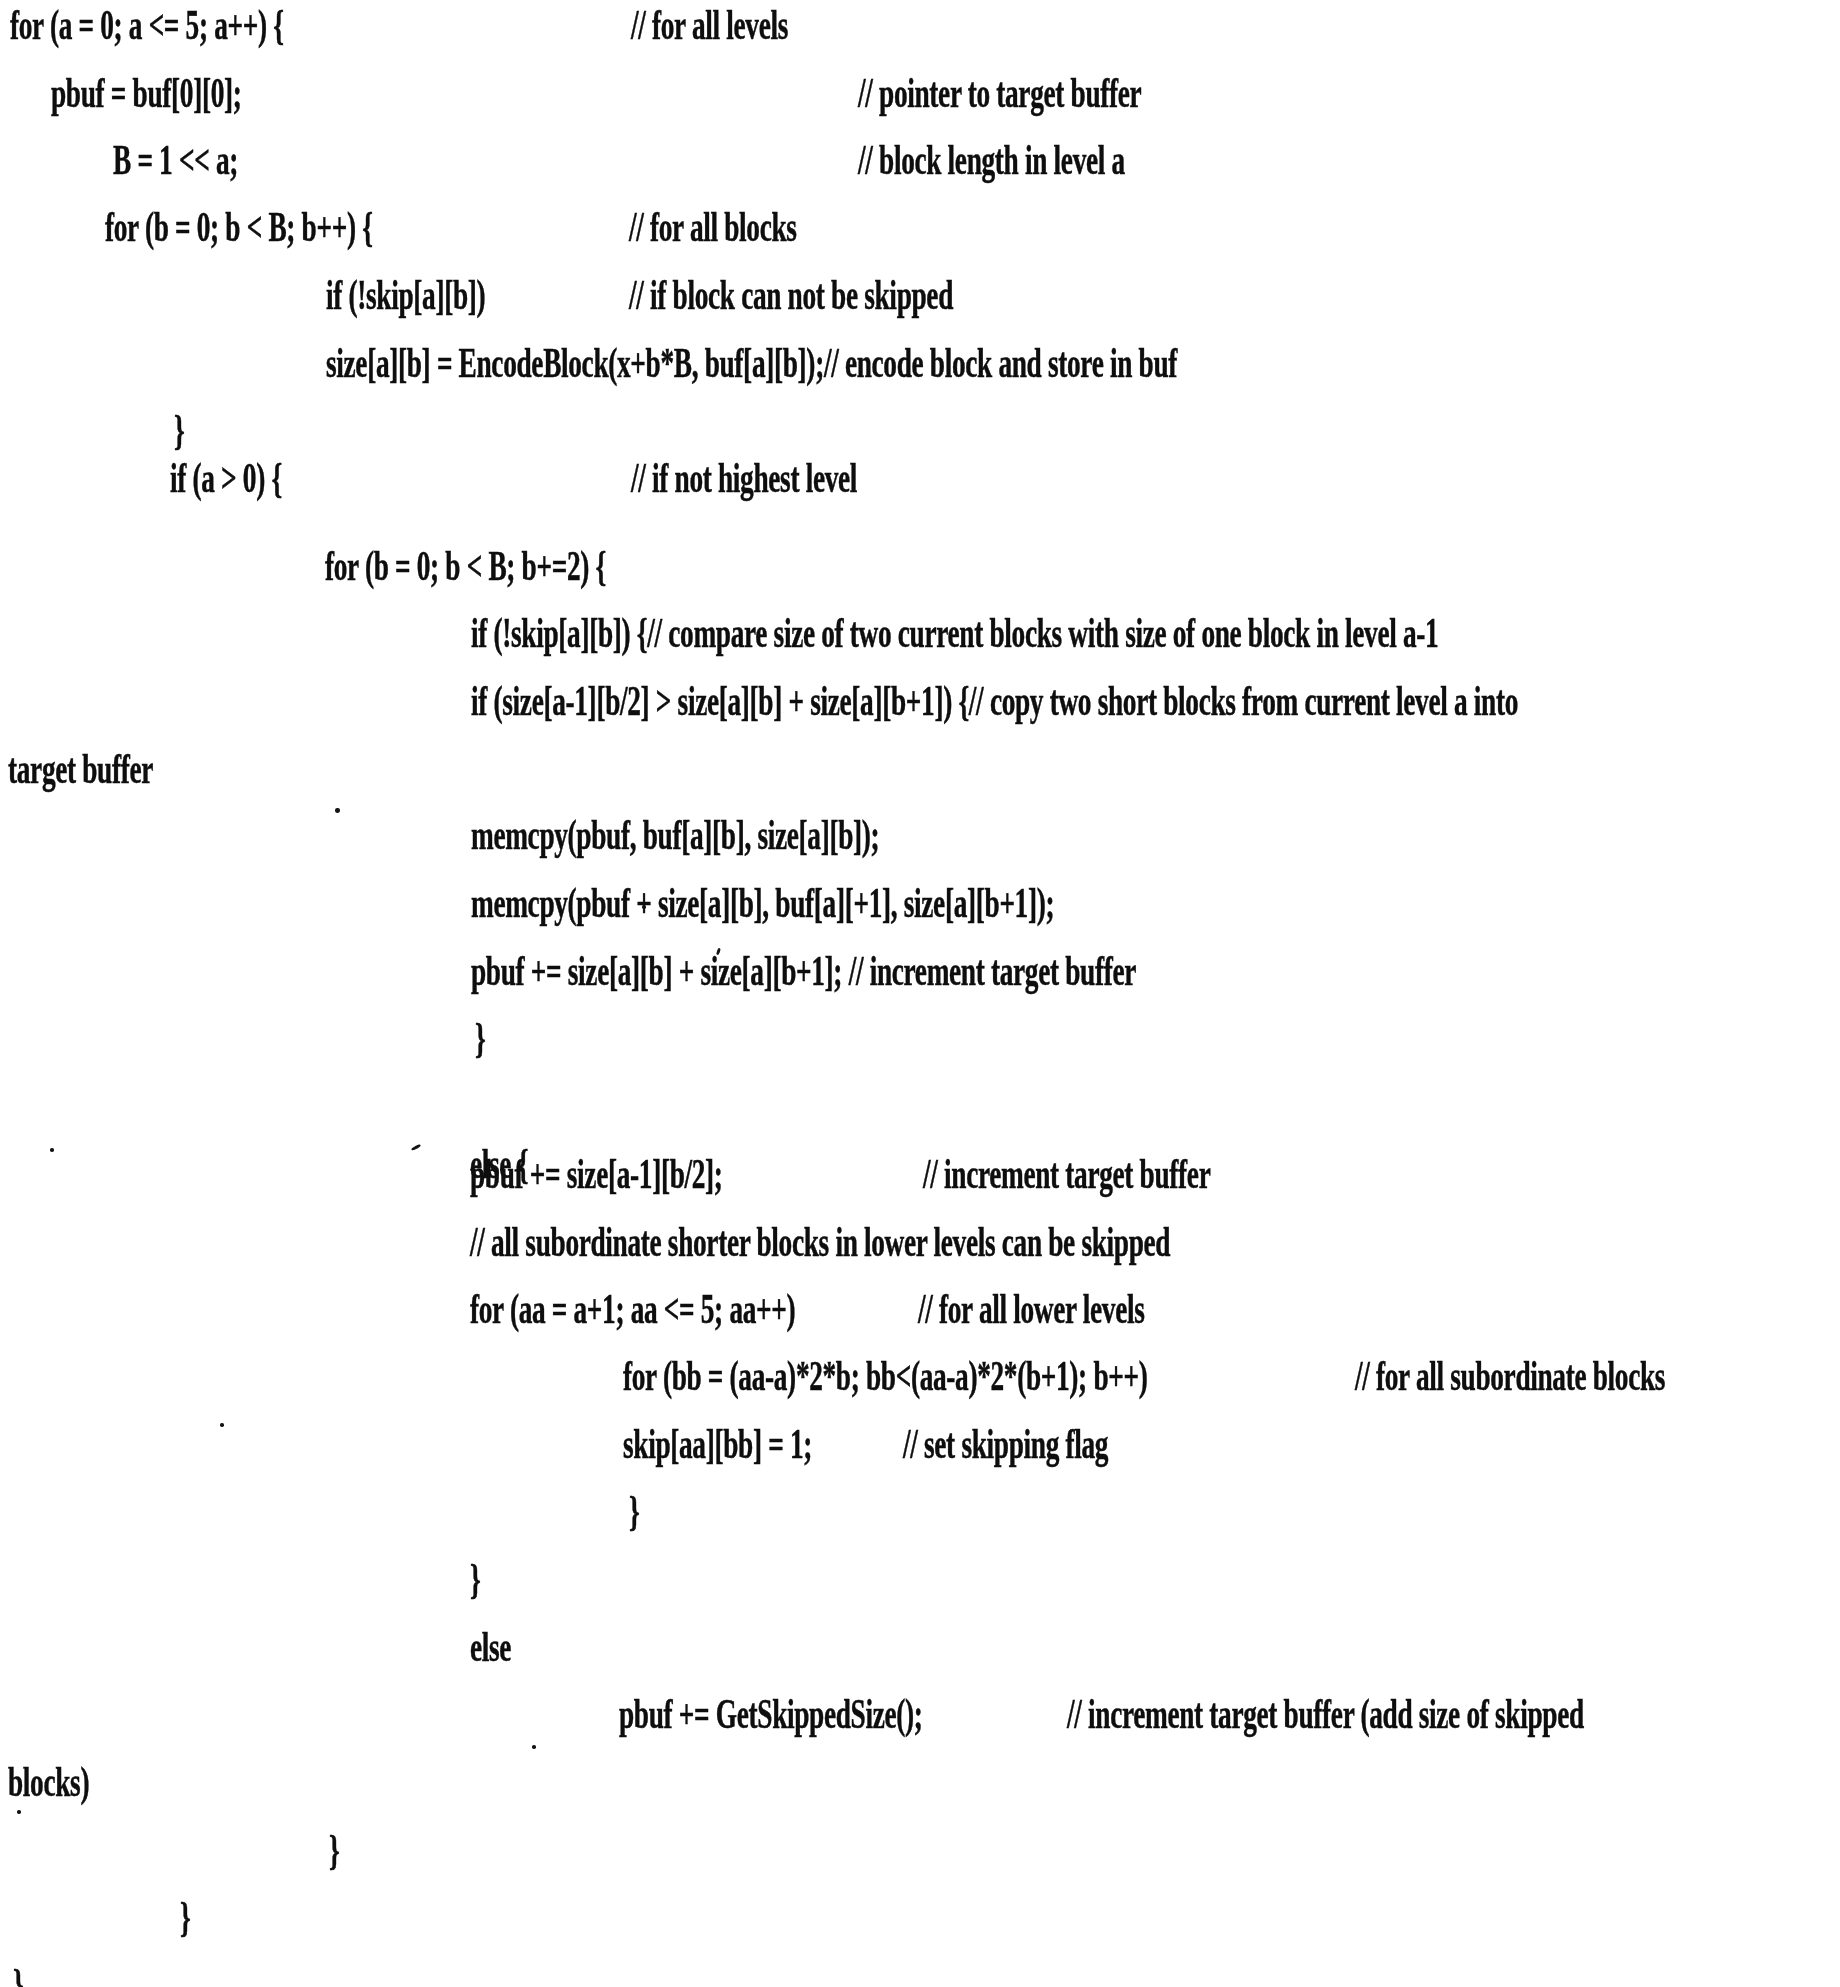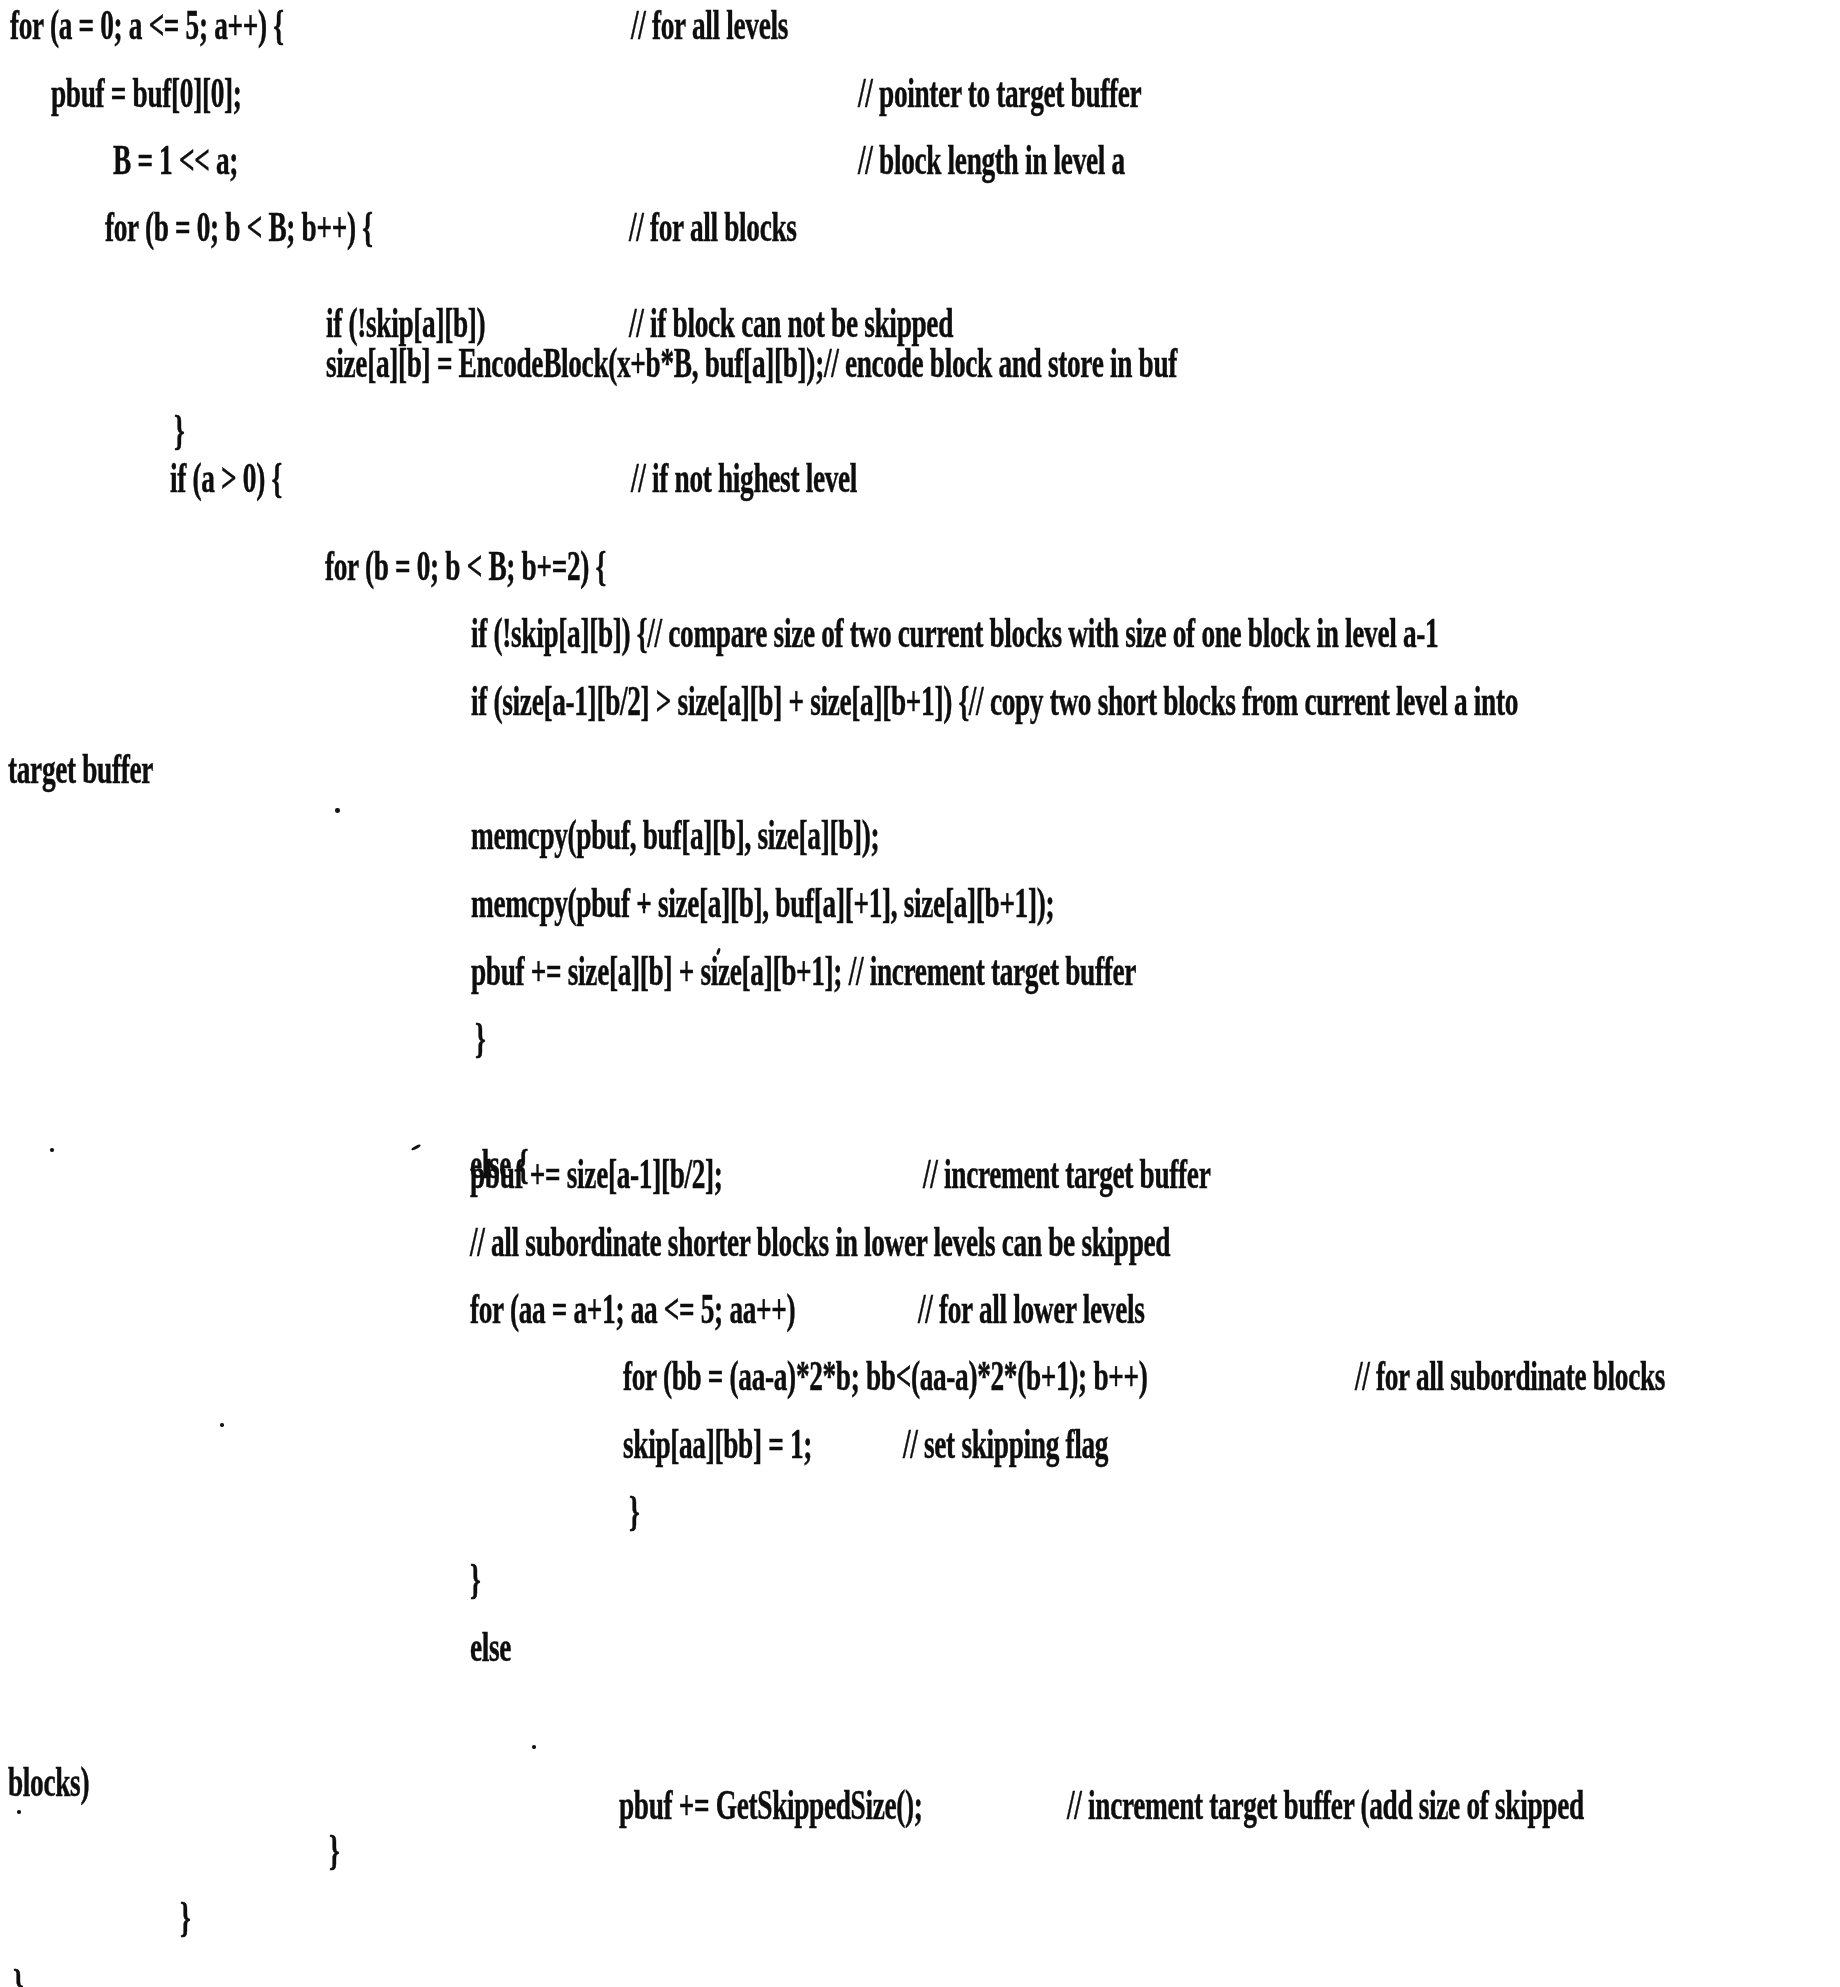--- a/index.html
+++ b/index.html
@@ -53,21 +53,21 @@
       <span class="seg" style="left: 858px; color: rgb(14, 14, 14);">// pointer to target buffer</span>
     </div>
     <div class="code-line" style="top: 139px;">
       <span class="seg" style="left: 113px; color: rgb(14, 14, 14);">B = 1 &lt;&lt; a;</span>
       <span class="seg" style="left: 858px; color: rgb(14, 14, 14);">// block length in level a</span>
     </div>
     <div class="code-line" style="top: 206px;">
       <span class="seg" style="left: 105px; color: rgb(14, 14, 14);">for (b = 0; b &lt; B; b++) {</span>
       <span class="seg" style="left: 629px; color: rgb(14, 14, 14);">// for all blocks</span>
     </div>
-    <div class="code-line" style="top: 274px; margin-top: 28px;">
+    <div class="code-line" style="top: 274px;">
       <span class="seg" style="left: 326px; color: rgb(14, 14, 14);">if (!skip[a][b])</span>
       <span class="seg" style="left: 629px; color: rgb(14, 14, 14);">// if block can not be skipped</span>
     </div>
     <div class="code-line" style="top: 342px;">
       <span class="seg" style="left: 326px; color: rgb(14, 14, 14);">size[a][b] = EncodeBlock(x+b*B, buf[a][b]);// encode block and store in buf</span>
     </div>
     <div class="code-line" style="top: 409px;">
       <span class="seg" style="left: 174px; color: rgb(14, 14, 14);">}</span>
     </div>
     <div class="code-line" style="top: 457px; padding-left: 9px;">
@@ -122,21 +122,21 @@
     </div>
     <div class="code-line" style="top: 1490px;">
       <span class="seg" style="left: 629px; color: rgb(14, 14, 14);">}</span>
     </div>
     <div class="code-line" style="top: 1558px;">
       <span class="seg" style="left: 470px; color: rgb(14, 14, 14);">}</span>
     </div>
     <div class="code-line" style="top: 1626px;">
       <span class="seg" style="left: 470px; color: rgb(14, 14, 14);">else</span>
     </div>
-    <div class="code-line" style="top: 1784px;">
+    <div class="code-line" style="top: 1693px;">
       <span class="seg" style="left: 619px; color: rgb(14, 14, 14);">pbuf += GetSkippedSize();</span>
       <span class="seg" style="left: 1067px; color: rgb(14, 14, 14);">// increment target buffer (add size of skipped</span>
     </div>
     <div class="code-line" style="top: 1761px;">
       <span class="seg" style="left: 7.6px; color: rgb(14, 14, 14);">blocks)</span>
     </div>
     <div class="code-line" style="top: 1829px;">
       <span class="seg" style="left: 329px; color: rgb(14, 14, 14);">}</span>
     </div>
     <div class="code-line" style="top: 1896px;">

